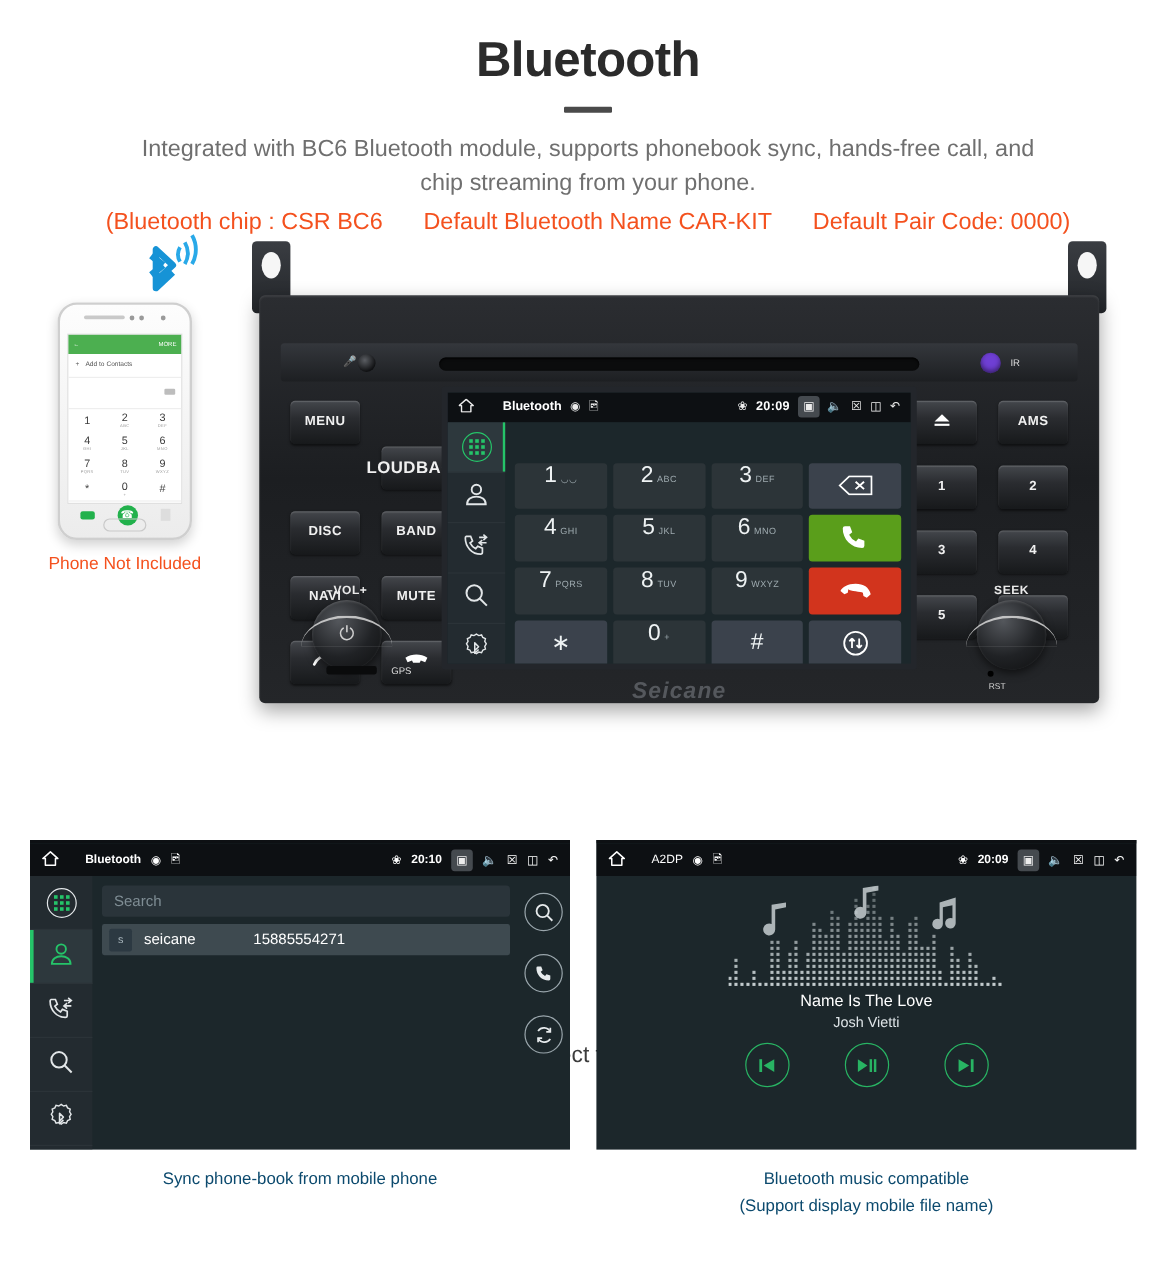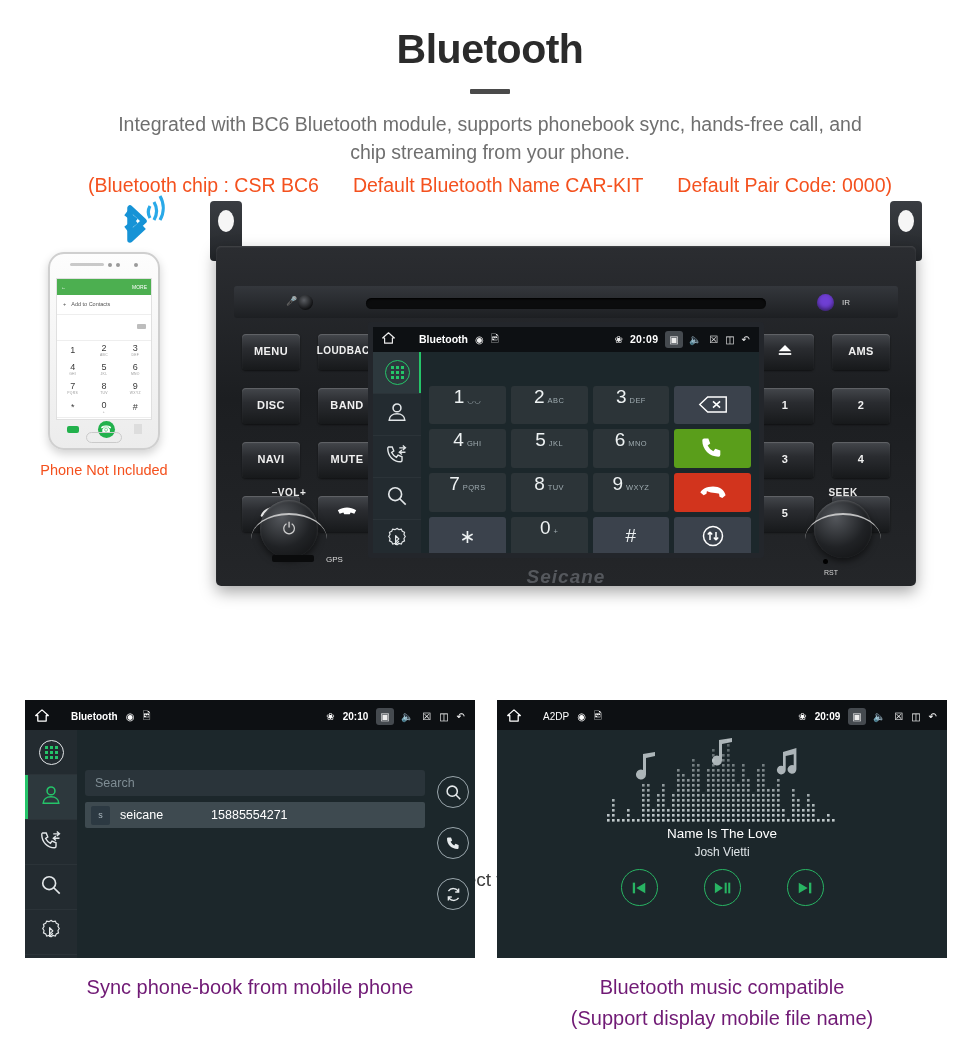--- a/index.html
+++ b/index.html
@@ -132,21 +132,21 @@
   .btncol.left  { left:26px;  grid-template-columns:58px 58px; }
   .btncol.right { right:26px; grid-template-columns:58px 58px; }
   .rbtn {
     height:36px; border-radius:4px;
     background:linear-gradient(180deg,#44474c 0%,#2a2c30 40%,#17191b 100%);
     color:#f0f0f0; font-size:11px; font-weight:bold; letter-spacing:.4px;
     display:flex; align-items:center; justify-content:center; text-align:center;
     line-height:1.05;
     box-shadow: inset 0 1px 1px rgba(255,255,255,.17), 0 1px 2px rgba(0,0,0,.5);
   }
-  .rbtn.small{ font-size:10px;}
+  .rbtn.small{ font-size:14px;margin-top:38px;}
   .knob-wrap { position:absolute; bottom:28px; }
   .knob-wrap.left{ left:44px;} .knob-wrap.right{ right:44px;}
   .knob-lab { text-align:center; color:#eaeaea; font-size:10px; font-weight:bold;
               letter-spacing:.5px; margin-bottom:2px;}
   .knob {
     width:58px;height:58px;border-radius:50%;
     background:radial-gradient(circle at 38% 30%, #54575c, #202225 55%, #0e0f10 100%);
     box-shadow: 0 3px 7px rgba(0,0,0,.55), inset 0 1px 2px rgba(255,255,255,.18);
     display:flex; align-items:center; justify-content:center;
     color:#cfcfcf; font-size:16px;
@@ -232,21 +232,21 @@
     height:27px; background:#0d1013; display:flex; align-items:center;
     padding:0 10px; color:#fff; font-size:10px; gap:8px;
   }
   .pbody { height:228px; display:flex; }
   .psidebar { width:52px; background:#232b30; }
   .psb-item { height:45px; display:flex;align-items:center;justify-content:center;
               border-bottom:1px solid #2b3338; color:#e2e6e8; position:relative;}
   .psb-item.active{ background:#2d383d;}
   .psb-item.active:after{ content:""; position:absolute; left:0;top:0;bottom:0;
                           width:2.5px; background:#25c469;}
-  .pcontent { flex:1; padding:8px 8px 8px 8px; position:relative;margin-top:32px;}
+  .pcontent { flex:1; padding:8px 8px 8px 8px; position:relative;}
   .searchbox {
     height:26px; background:#2a343a; border-radius:3px; color:#7f8d94;
     font-size:12.5px; display:flex; align-items:center; padding-left:10px;
     margin-right:42px;
   }
   .contact-row {
     margin-top:6px; height:26px; background:#3e4a50; border-radius:2px;
     display:flex; align-items:center; gap:10px; padding-left:6px;
     margin-right:42px; color:#fff; font-size:12.5px;
   }
@@ -260,21 +260,21 @@
                display:flex;align-items:center;justify-content:center;color:#e6eaec;}
   .music-area { flex:1; position:relative; display:flex; flex-direction:column;
                 align-items:center; padding-top:8px;}
   .eq { width:230px; height:86px; position:relative; }
   .song { color:#fff; font-size:13.5px; margin-top:2px;}
   .artist { color:#dfe5e8; font-size:12px; margin-top:4px;}
   .mcontrols { display:flex; gap:46px; margin-top:10px; }
   .mbtn { width:37px;height:37px;border-radius:50%;border:1.8px solid #28b463;
           display:flex;align-items:center;justify-content:center;}
   .pcaption { position:absolute; top:272px; width:450px; text-align:center;
-              font-size:20px; color:#701a75; line-height:1.55;}
+              font-size:14px; color:#0c4a6e; line-height:1.55;}
   .pcaption.l{ left:25px;} .pcaption.r{ left:497px;}
 </style>
 </head>
 <body>
 
 <div class="header">
   <div class="title">Bluetooth</div>
   <div class="title-rule"></div>
   <div class="subtitle">
     <div>Integrated with BC6 Bluetooth module, supports phonebook sync, hands-free call, and</div>

